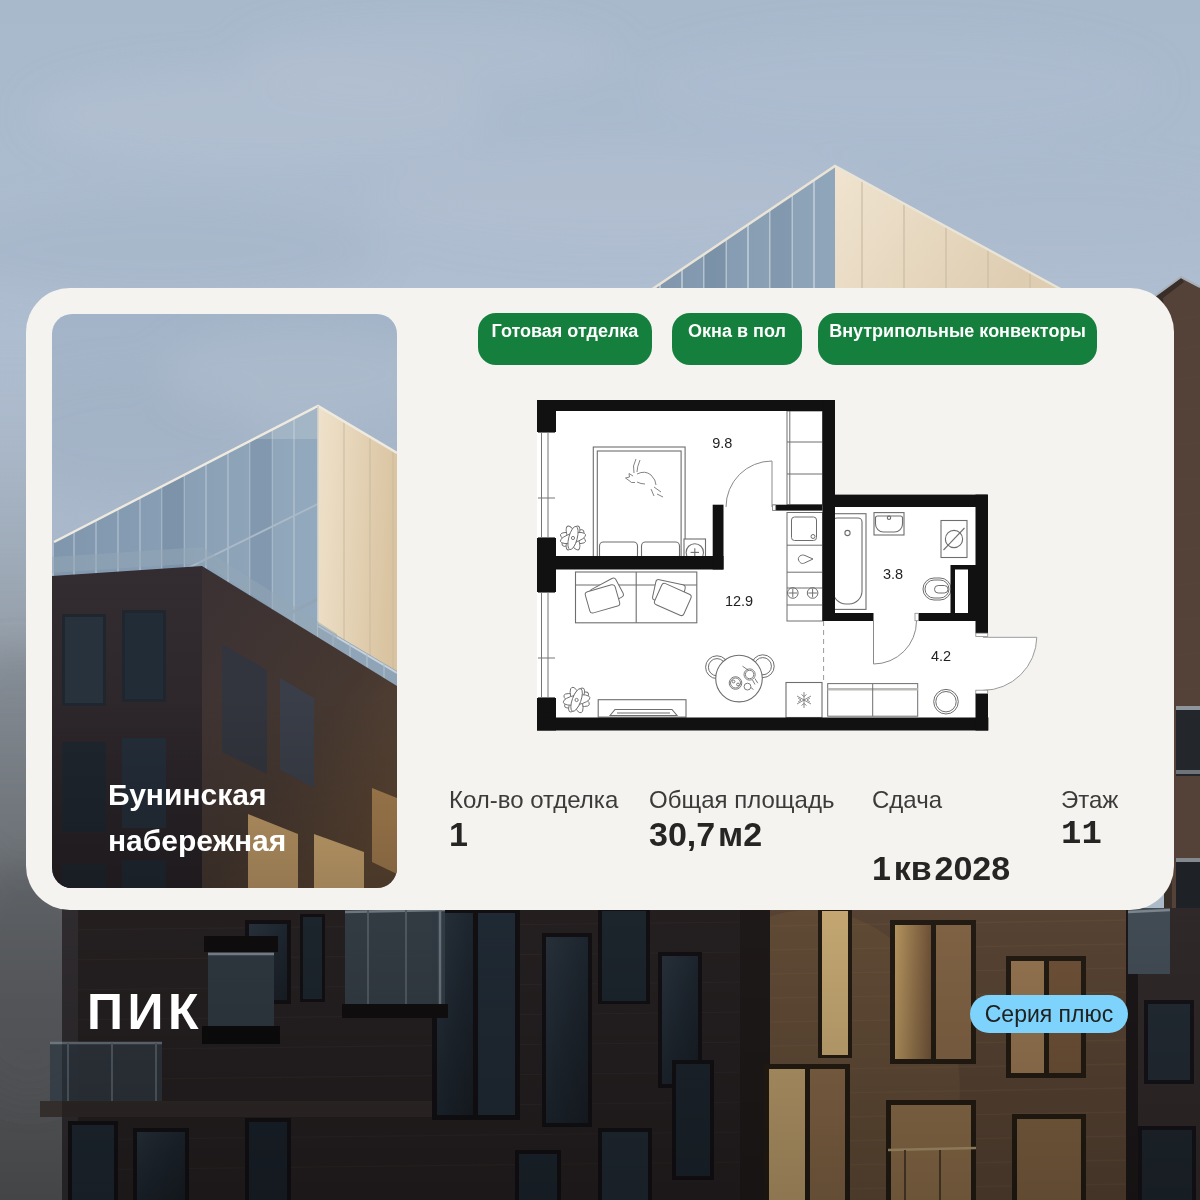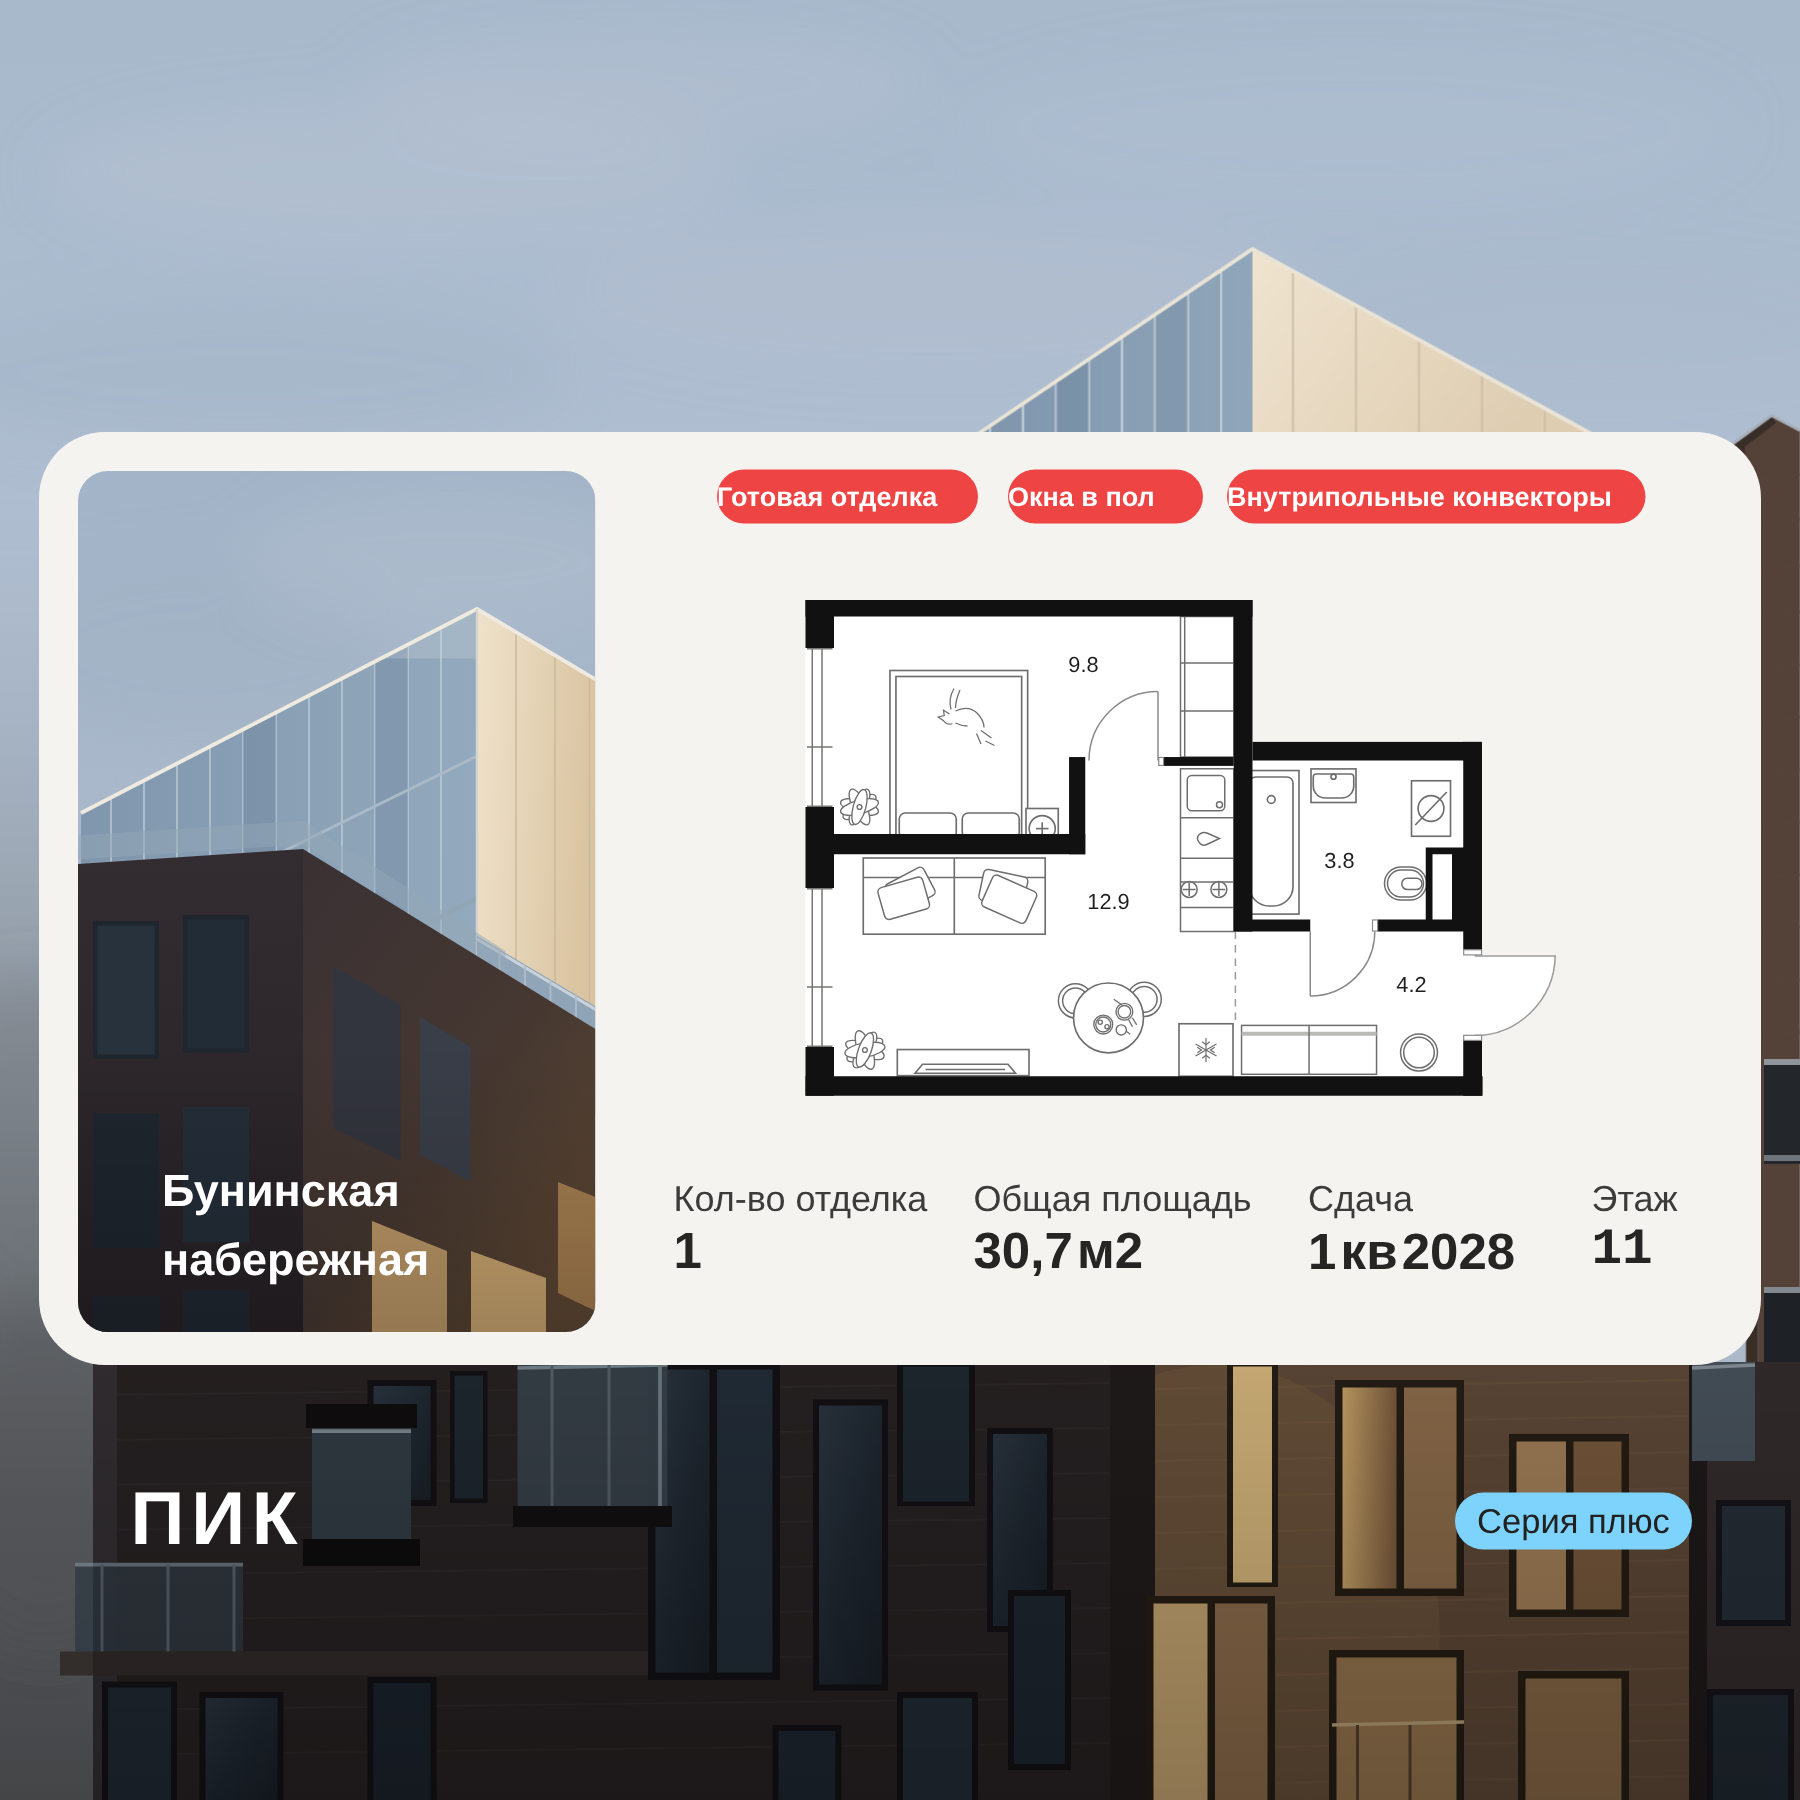--- a/index.html
+++ b/index.html
@@ -1,20 +1,20 @@
 <!DOCTYPE html>
 <html><head>
 <meta charset="utf-8">
 <style>
 html,body{margin:0;padding:0;width:1200px;height:1200px;overflow:hidden;background:#A9BACD;font-family:"Liberation Sans",sans-serif;}
 .abs{position:absolute;}
 #bg{position:absolute;left:0;top:0;}
 #card{position:absolute;left:26px;top:288px;width:1148px;height:622px;background:#F5F3F0;border-radius:44px;}
 #photo{position:absolute;left:52px;top:314px;width:345px;height:574px;border-radius:20px;overflow:hidden;}
-.pill{position:absolute;height:36px;background:#ef4444;border-radius:18px;color:#fff;font-weight:700;font-size:18px;line-height:37px;text-align:left;white-space:nowrap;}
+.pill{position:absolute;height:52px;background:#15803d;border-radius:18px;color:#fff;font-weight:700;font-size:18px;line-height:37px;text-align:center;white-space:nowrap;}
 .slabel{position:absolute;color:#3B3B39;font-size:24px;font-weight:400;white-space:nowrap;line-height:24px;}
 .sval{position:absolute;color:#262524;font-size:34px;font-weight:700;white-space:nowrap;line-height:34px;}
 #pik{position:absolute;left:87px;top:987px;color:#fff;font-weight:700;font-size:50px;line-height:50px;letter-spacing:4.5px;}
 #seria{position:absolute;left:970px;top:995px;width:158px;height:38px;background:#7dd3fc;border-radius:19px;color:#21211F;font-size:23px;line-height:39px;text-align:center;font-weight:400;}
 #phototext{position:absolute;left:108px;top:772px;color:#fff;font-weight:700;font-size:30px;line-height:46px;}
 </style>
 </head>
 <body>
 
 <svg id="bg" width="1200" height="1200" viewBox="0 0 1200 1200">
@@ -451,21 +451,21 @@
 <div class="slabel" style="left:449px;top:788px;">Кол-во отделка</div>
 
 <div class="sval" style="left:449px;top:817px;">1</div>
 
 <div class="slabel" style="left:649px;top:788px;text-align:right;">Общая площадь</div>
 
 <div class="sval" style="left:649px;top:817px;">30,7 м2</div>
 
 <div class="slabel" style="left:872px;top:788px;">Сдача</div>
 
-<div class="sval" style="left:872px;top:818px;">1 кв 2028</div>
+<div class="sval" style="left:872px;top:851px;">1 кв 2028</div>
 
 <div class="slabel" style="left:1061px;top:788px;">Этаж</div>
 
 <div class="sval" style="left:1061px;top:817px;font-family:Liberation Mono, monospace;">11</div>
 
 <div id="pik">ПИК</div>
 
 <div id="seria">Серия плюс</div>
 
 <svg class="abs" style="left:520px;top:390px;" width="530" height="350" viewBox="0 0 530 350">

